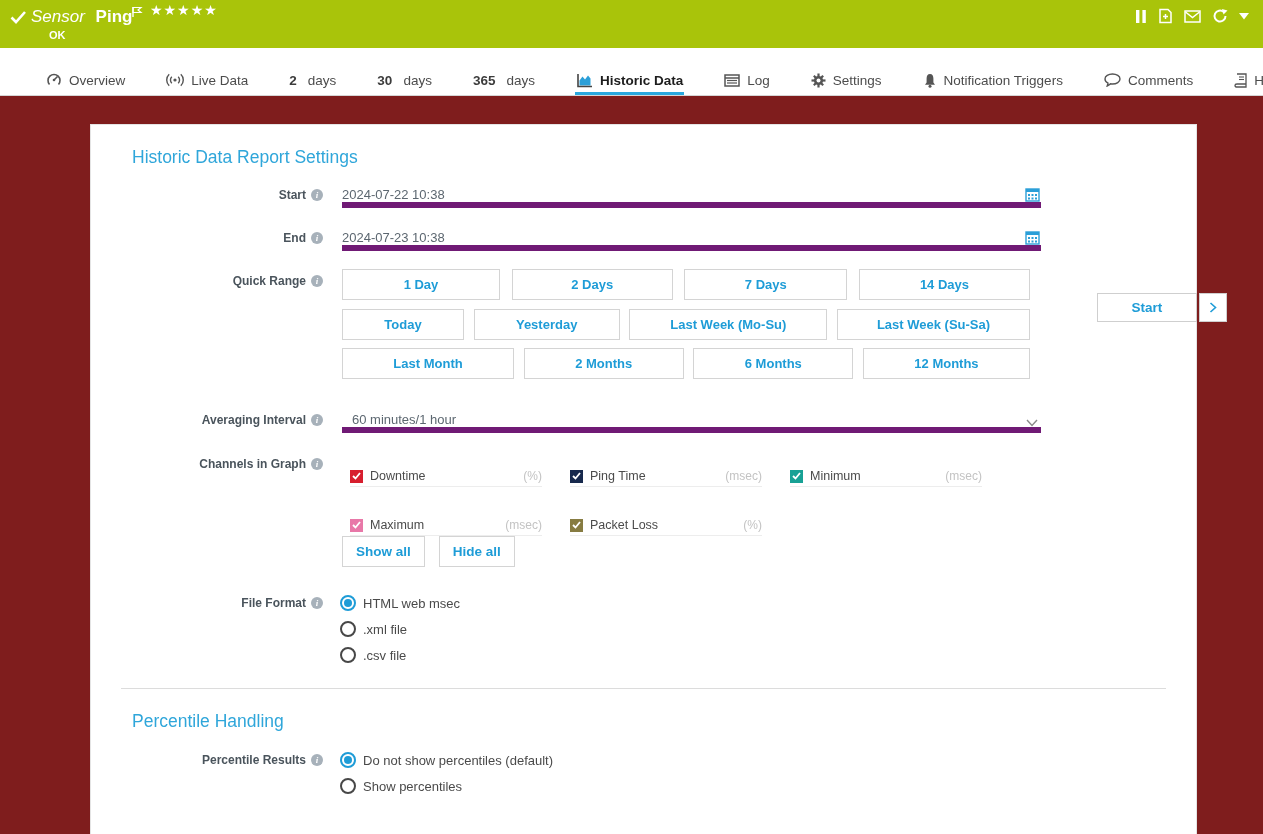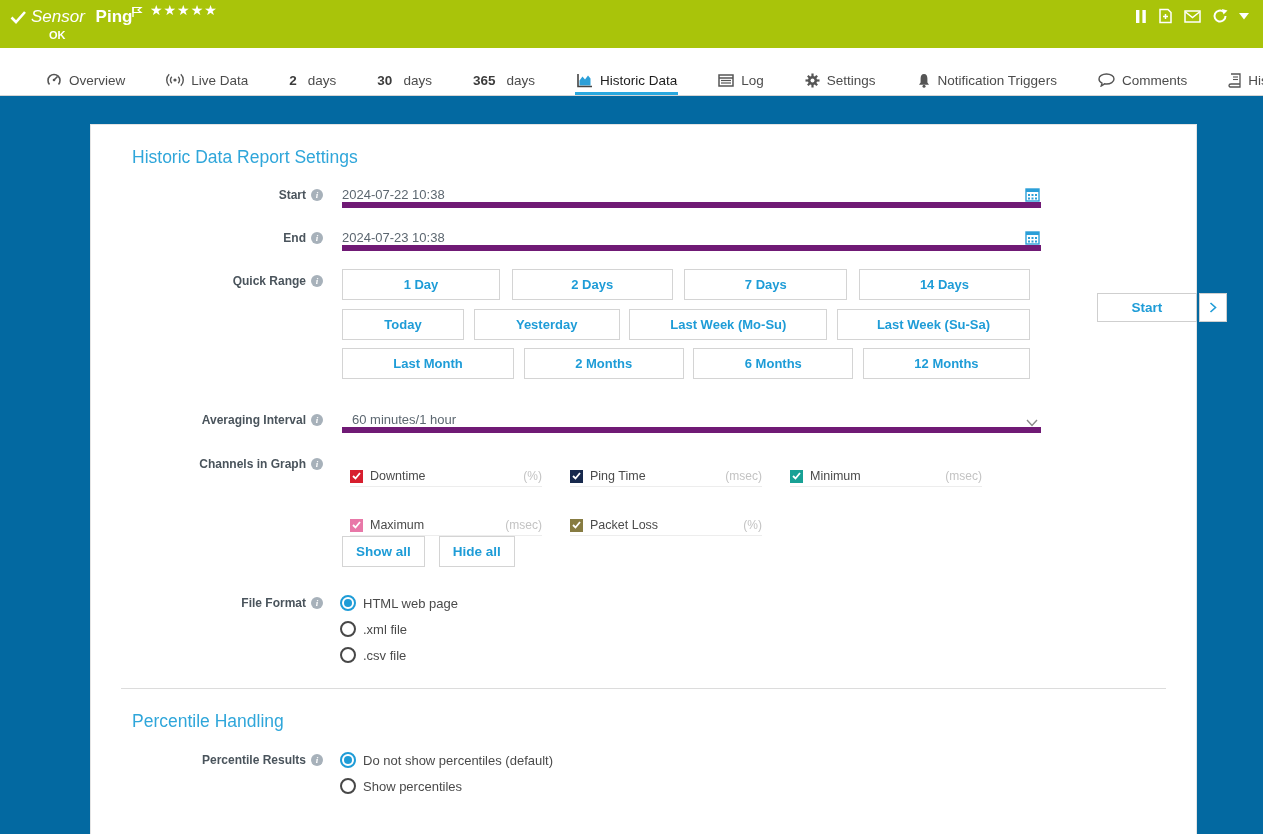--- a/index.html
+++ b/index.html
@@ -1,19 +1,19 @@
 <!DOCTYPE html>
 <html><head>
 <meta charset="utf-8">
 <style>
   * { box-sizing: border-box; margin: 0; padding: 0; }
   html,body { width:1263px; height:834px; }
   .page {
     position:relative; width:1263px; height:834px; overflow:hidden;
-    background:#0369a1; font-family:"Liberation Sans", sans-serif;
+    background:#7f1d1d; font-family:"Liberation Sans", sans-serif;
   }
 
   
   .top { position:relative; height:48px; background:#a9c40a; color:#fff; }
   .top .chk { position:absolute; left:10px; top:10px; }
   .top .title { position:absolute; left:31px; top:7px; font-size:17px; white-space:nowrap; }
   .top .title .prefix { font-style:italic; font-weight:400; margin-right:6px; }
   .top .title .name { font-weight:700; }
   .top .flag { position:absolute; left:131px; top:4px; }
   .top .stars { position:absolute; left:150px; top:2px; font-size:14px; letter-spacing:1px;
@@ -22,21 +22,21 @@
   .top .actions { position:absolute; right:14px; top:8px; display:flex; align-items:center; gap:11px; }
   .top .actions .aicon { display:flex; align-items:center; cursor:pointer; }
 
   
   .tabs { height:48px; background:#fff; border-bottom:1px solid #d5d5d5;
           display:flex; align-items:stretch; padding-left:45px; }
   .tab { display:flex; align-items:center; gap:7px; font-size:13.5px; color:#4c4c4c;
          border-bottom:3px solid transparent; padding:20px 1px 0 1px; margin-right:39px;
          white-space:nowrap; cursor:pointer; }
   .tab .tnum { font-weight:700; color:#3c3c3c; margin-right:4px; }
-  .tab.active { border-bottom-color:#29a8df; color:#1d1d1d; font-weight:400; }
+  .tab.active { border-bottom-color:#29a8df; color:#1d1d1d; font-weight:700; }
   .tab svg { flex:0 0 auto; }
 
   
   .card { position:absolute; left:90px; top:124px; width:1107px; height:710px;
           background:#fff; border:1px solid #e4e4e4; border-bottom:none;padding-left:33px; }
   .section-title { position:absolute; left:41px; font-size:17.5px; font-weight:400; color:#2fa6da; }
   .st1 { top:22px; } .st2 { top:586px; }
 
   .lbl { position:absolute; left:0; width:232px; display:flex; justify-content:flex-end;
          align-items:center; gap:5px; font-size:12px; font-weight:700; color:#4a545c; height:16px; }
@@ -366,21 +366,21 @@
       <button class="sh-btn">Hide all</button>
     </div>
 
     <div class="lbl lbl-ff">
       <span>File Format</span>
       <span class="info">i</span>
     </div>
     <div class="radio-group" style="top:465px">
       <div class="radio-row">
         <span class="radio sel"></span>
-        <span class="rlabel">HTML web page</span>
+        <span class="rlabel">HTML web msec</span>
       </div>
       <div class="radio-row">
         <span class="radio unsel"></span>
         <span class="rlabel">.xml file</span>
       </div>
       <div class="radio-row">
         <span class="radio unsel"></span>
         <span class="rlabel">.csv file</span>
       </div>
     </div>

